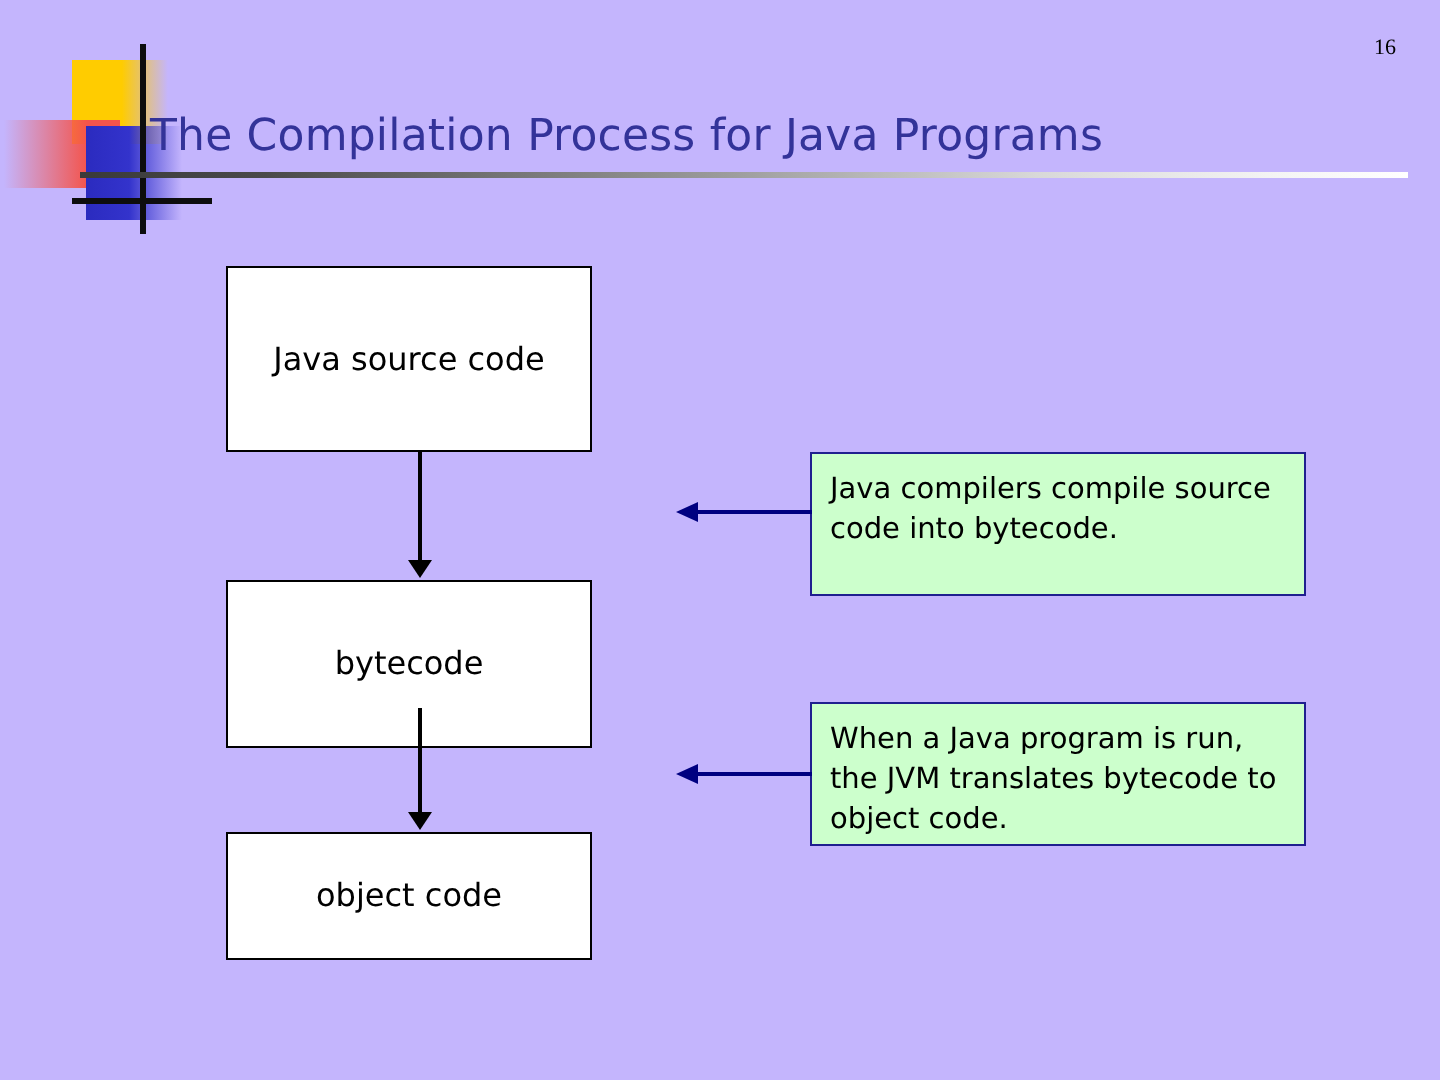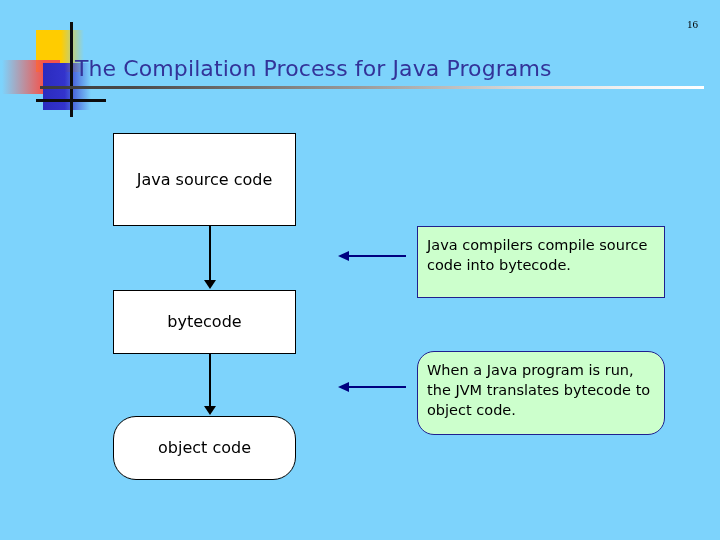--- a/index.html
+++ b/index.html
@@ -8,21 +8,21 @@
     background: #ffffff;
   }
   body {
     font-family: "DejaVu Sans", "Liberation Sans", sans-serif;
   }
 
   #slide {
     position: relative;
     width: 720px;
     height: 540px;
-    background: #7dd3fc;
+    background: #c4b5fd;
     overflow: hidden;
   }
 
   
   .page-number {
     position: absolute;
     top: 19px;
     right: 22px;
     font-family: "Liberation Serif", "DejaVu Serif", serif;
     font-size: 11px;
@@ -110,22 +110,22 @@
     display: flex;
     align-items: center;
     justify-content: center;
     text-align: right;
     font-size: 16px;
     color: #000000;
     line-height: 1.32;
     box-sizing: border-box;
   }
   #box-source { left: 113px; top: 133px;  width: 183px; height: 93px; }
-  #box-bytecode { left: 113px; top: 290px; width: 183px; height: 64px; }
-  #box-object  { left: 113px; top: 416px; width: 183px; height: 64px; border-radius: 23px; }
+  #box-bytecode { left: 113px; top: 290px; width: 183px; height: 84px; }
+  #box-object  { left: 113px; top: 416px; width: 183px; height: 64px; }
 
   
   .v-arrow {
     position: absolute;
     left: 203px;
     width: 14px;
   }
   .v-arrow .stem {
     position: absolute;
     left: 6px;
@@ -152,24 +152,23 @@
   
   .callout {
     position: absolute;
     background: #ccffcc;
     border: 1px solid #1f1f8f;
     box-sizing: border-box;
     padding: 8px 9px 7px 9px;
     font-size: 14.5px;
     color: #000000;
     line-height: 1.38;
-    margin-left: 12px;
   }
   #callout-1 { left: 405px; top: 226px; width: 248px; height: 72px; }
-  #callout-2 { left: 405px; top: 351px; width: 248px; height: 84px; border-radius: 17px; }
+  #callout-2 { left: 405px; top: 351px; width: 248px; height: 72px; }
 
   
   .h-arrow {
     position: absolute;
     height: 12px;
     width: 68px;
   }
   .h-arrow .stem {
     position: absolute;
     right: 0;

